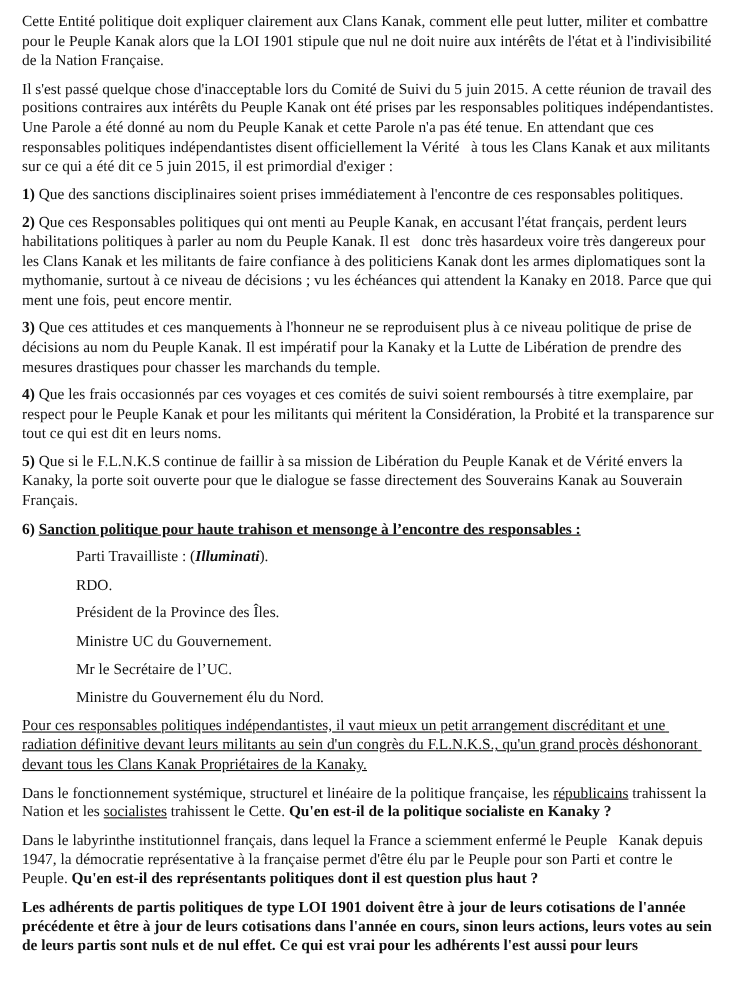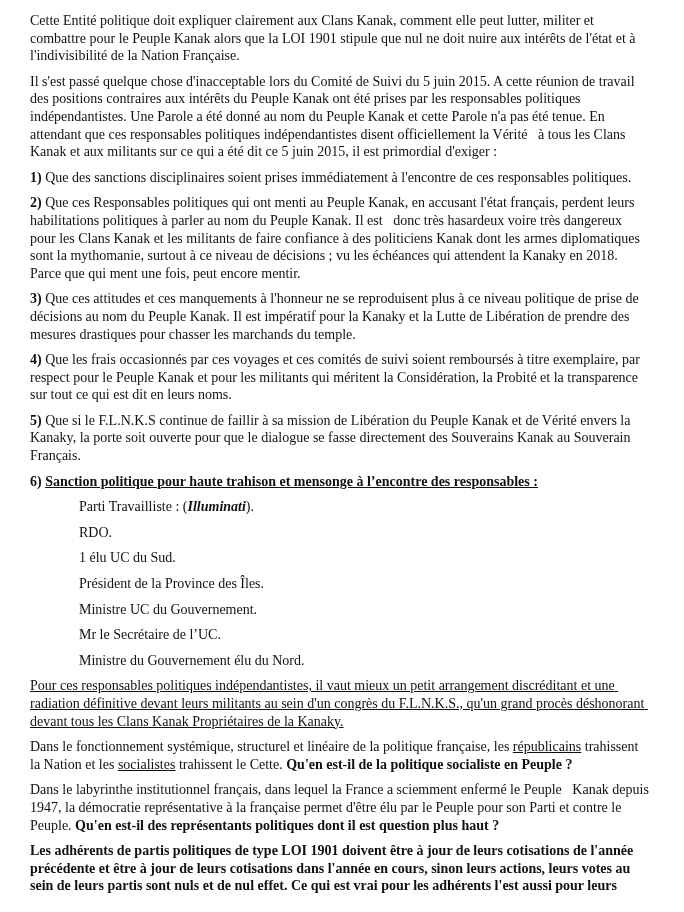--- a/index.html
+++ b/index.html
@@ -5,21 +5,21 @@
   html, body {
     margin: 0;
     padding: 0;
     background: #ffffff;
   }
   .page {
     position: relative;
     width: 684px;
     height: 912px;
     box-sizing: border-box;
-    padding: 12px 34px 0 30px;
+    padding: 12px 34px 0 20px;
     background: #ffffff;
     color: #111111;
     font-family: "Liberation Serif", "DejaVu Serif", serif;
     font-size: 14px;
     line-height: 17.6px;
     overflow: hidden;
   }
   .para {
     margin: 0 0 8px 0;
     white-space: pre-wrap;
@@ -38,22 +38,21 @@
     <p class="para"><span class="">Cette Entité politique doit expliquer clairement aux Clans Kanak, comment elle peut lutter, militer et combattre pour le Peuple Kanak alors que la LOI 1901 stipule que nul ne doit nuire aux intérêts de l'état et à l'indivisibilité de la Nation Française.</span></p>
     <p class="para"><span class="">Il s'est passé quelque chose d'inacceptable lors du Comité de Suivi du 5 juin 2015. A cette réunion de travail des positions contraires aux intérêts du Peuple Kanak ont été prises par les responsables politiques indépendantistes. Une Parole a été donné au nom du Peuple Kanak et cette Parole n'a pas été tenue. En attendant que ces responsables politiques indépendantistes disent officiellement la Vérité   à tous les Clans Kanak et aux militants sur ce qui a été dit ce 5 juin 2015, il est primordial d'exiger :</span></p>
     <p class="para"><span class="b">1) </span><span class="">Que des sanctions disciplinaires soient prises immédiatement à l'encontre de ces responsables politiques.</span></p>
     <p class="para"><span class="b">2) </span><span class="">Que ces Responsables politiques qui ont menti au Peuple Kanak, en accusant l'état français, perdent leurs habilitations politiques à parler au nom du Peuple Kanak. Il est   donc très hasardeux voire très dangereux pour les Clans Kanak et les militants de faire confiance à des politiciens Kanak dont les armes diplomatiques sont la mythomanie, surtout à ce niveau de décisions ; vu les échéances qui attendent la Kanaky en 2018. Parce que qui ment une fois, peut encore mentir.</span></p>
     <p class="para"><span class="b">3) </span><span class="">Que ces attitudes et ces manquements à l'honneur ne se reproduisent plus à ce niveau politique de prise de décisions au nom du Peuple Kanak. Il est impératif pour la Kanaky et la Lutte de Libération de prendre des mesures drastiques pour chasser les marchands du temple.</span></p>
     <p class="para"><span class="b">4) </span><span class="">Que les frais occasionnés par ces voyages et ces comités de suivi soient remboursés à titre exemplaire, par respect pour le Peuple Kanak et pour les militants qui méritent la Considération, la Probité et la transparence sur tout ce qui est dit en leurs noms.</span></p>
     <p class="para"><span class="b">5) </span><span class="">Que si le F.L.N.K.S continue de faillir à sa mission de Libération du Peuple Kanak et de Vérité envers la Kanaky, la porte soit ouverte pour que le dialogue se fasse directement des Souverains Kanak au Souverain Français.</span></p>
     <p class="para"><span class="b">6) </span><span class="b u">Sanction politique pour haute trahison et mensonge à l’encontre des responsables :</span></p>
     <p class="para indent"><span class="">Parti Travailliste : (</span><span class="i">Illuminati</span><span class="">).</span></p>
     <p class="para indent"><span class="">RDO.</span></p>
-    <p class="para indent"><span class="">1 élu UC du Sud.</span></p>
     <p class="para indent"><span class="">Président de la Province des Îles.</span></p>
     <p class="para indent"><span class="">Ministre UC du Gouvernement.</span></p>
     <p class="para indent"><span class="">Mr le Secrétaire de l’UC.</span></p>
     <p class="para indent"><span class="">Ministre du Gouvernement élu du Nord.</span></p>
     <p class="para"><span class="u">Pour ces responsables politiques indépendantistes, il vaut mieux un petit arrangement discréditant et une radiation définitive devant leurs militants au sein d'un congrès du F.L.N.K.S., qu'un grand procès déshonorant devant tous les Clans Kanak Propriétaires de la Kanaky.</span></p>
-    <p class="para"><span class="">Dans le fonctionnement systémique, structurel et linéaire de la politique française, les </span><span class="u">républicains</span><span class=""> trahissent la Nation et les </span><span class="u">socialistes</span><span class=""> trahissent le Cette. </span><span class="b">Qu'en est-il de la politique socialiste en Peuple ?</span></p>
+    <p class="para"><span class="">Dans le fonctionnement systémique, structurel et linéaire de la politique française, les </span><span class="u">républicains</span><span class=""> trahissent la Nation et les </span><span class="u">socialistes</span><span class=""> trahissent le Cette. </span><span class="b">Qu'en est-il de la politique socialiste en Kanaky ?</span></p>
     <p class="para"><span class="">Dans le labyrinthe institutionnel français, dans lequel la France a sciemment enfermé le Peuple   Kanak depuis 1947, la démocratie représentative à la française permet d'être élu par le Peuple pour son Parti et contre le Peuple. </span><span class="b">Qu'en est-il des représentants politiques dont il est question plus haut ?</span></p>
     <p class="para"><span class="b">Les adhérents de partis politiques de type LOI 1901 doivent être à jour de leurs cotisations de l'année précédente et être à jour de leurs cotisations dans l'année en cours, sinon leurs actions, leurs votes au sein de leurs partis sont nuls et de nul effet. Ce qui est vrai pour les adhérents l'est aussi pour leurs</span></p>
   </div>
 
 </body></html>

